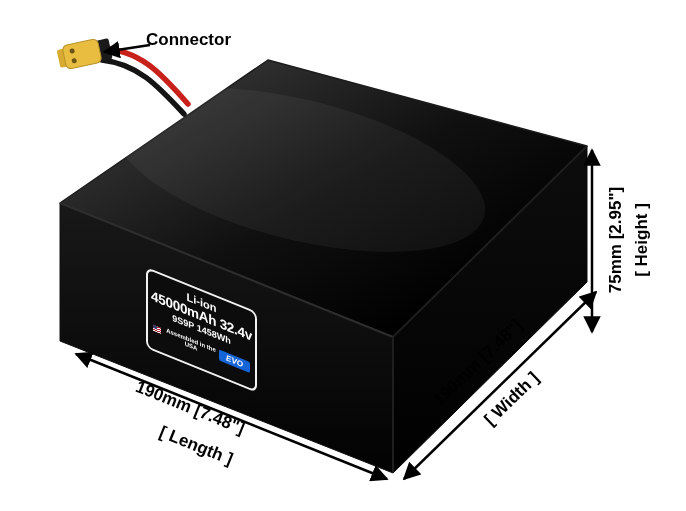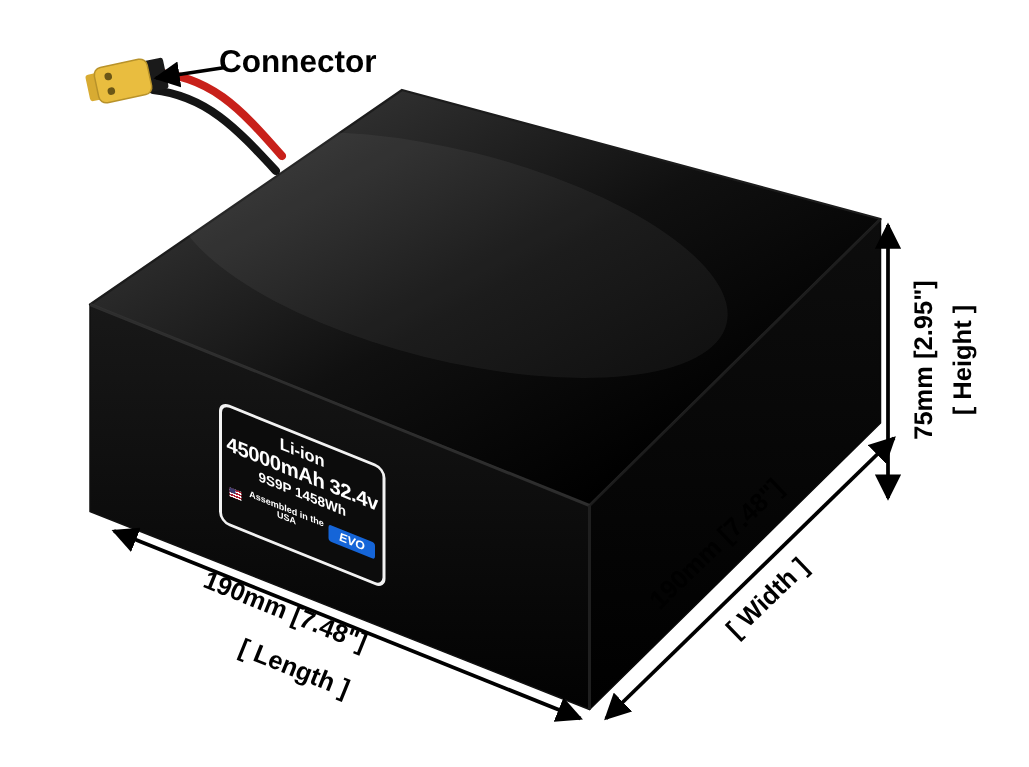--- a/index.html
+++ b/index.html
@@ -2,21 +2,21 @@
 <html><head>
 <meta charset="utf-8">
 <style>
   html,body{margin:0;padding:0;background:#fff;}
   .stage{
     position:relative;width:686px;height:511px;background:#ffffff;
     overflow:hidden;font-family:"Liberation Sans",sans-serif;color:#000;
   }
   .stage svg{position:absolute;left:0;top:0;}
   .annot{position:absolute;font-weight:bold;white-space:nowrap;color:#000;}
-  .connector-text{left:146px;top:30px;font-size:21px;}
+  .connector-text{left:146px;top:30px;font-size:17px;}
   .dim{font-size:17px;transform-origin:center;}
   .dim-height-value{left:616px;top:240px;transform:translate(-50%,-50%) rotate(-90deg);}
   .dim-height-label{left:642px;top:240px;transform:translate(-50%,-50%) rotate(-90deg);}
   .dim-length-value{left:190px;top:408px;transform:translate(-50%,-50%) rotate(22deg);}
   .dim-length-label{left:196px;top:446px;transform:translate(-50%,-50%) rotate(22deg);}
   .dim-width-value{left:478px;top:363px;transform:translate(-50%,-50%) rotate(-44deg);}
   .dim-width-label{left:512px;top:399px;transform:translate(-50%,-50%) rotate(-44deg);}
 
   .pack-label{
     position:absolute;left:146px;top:267px;width:111px;height:81px;

